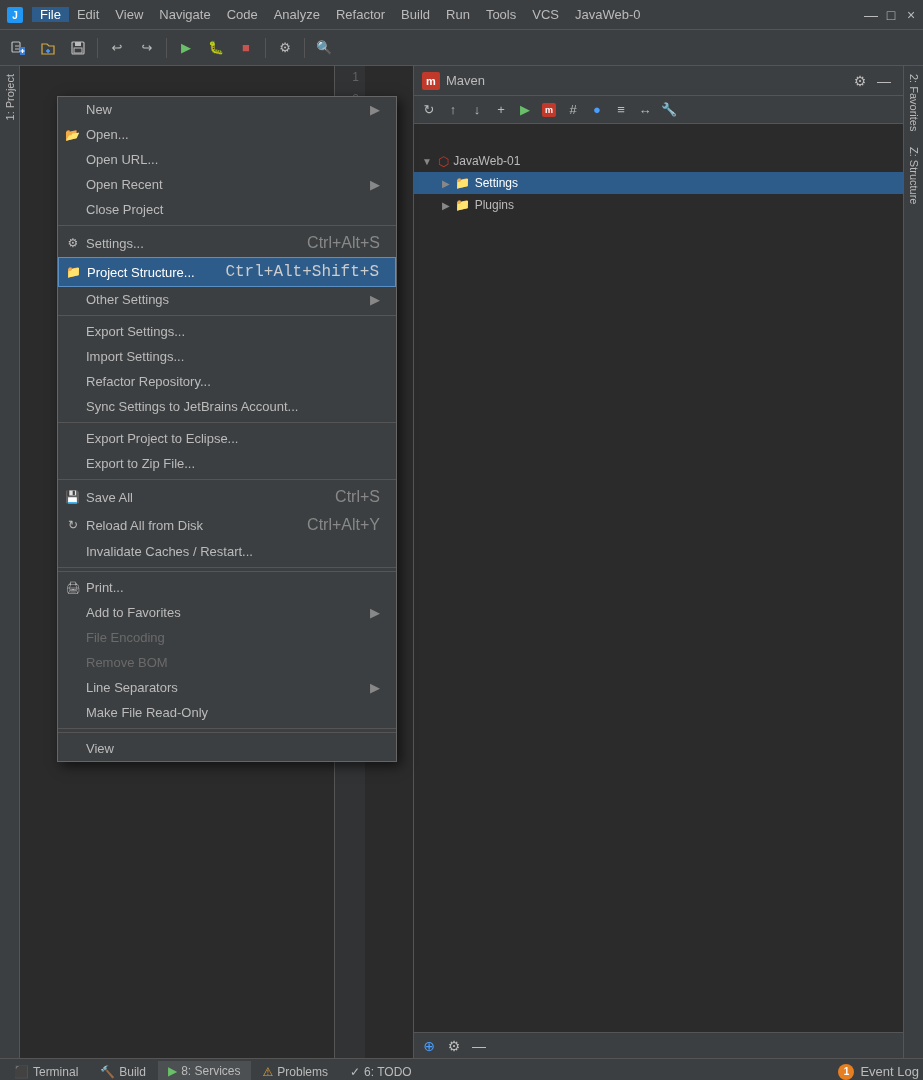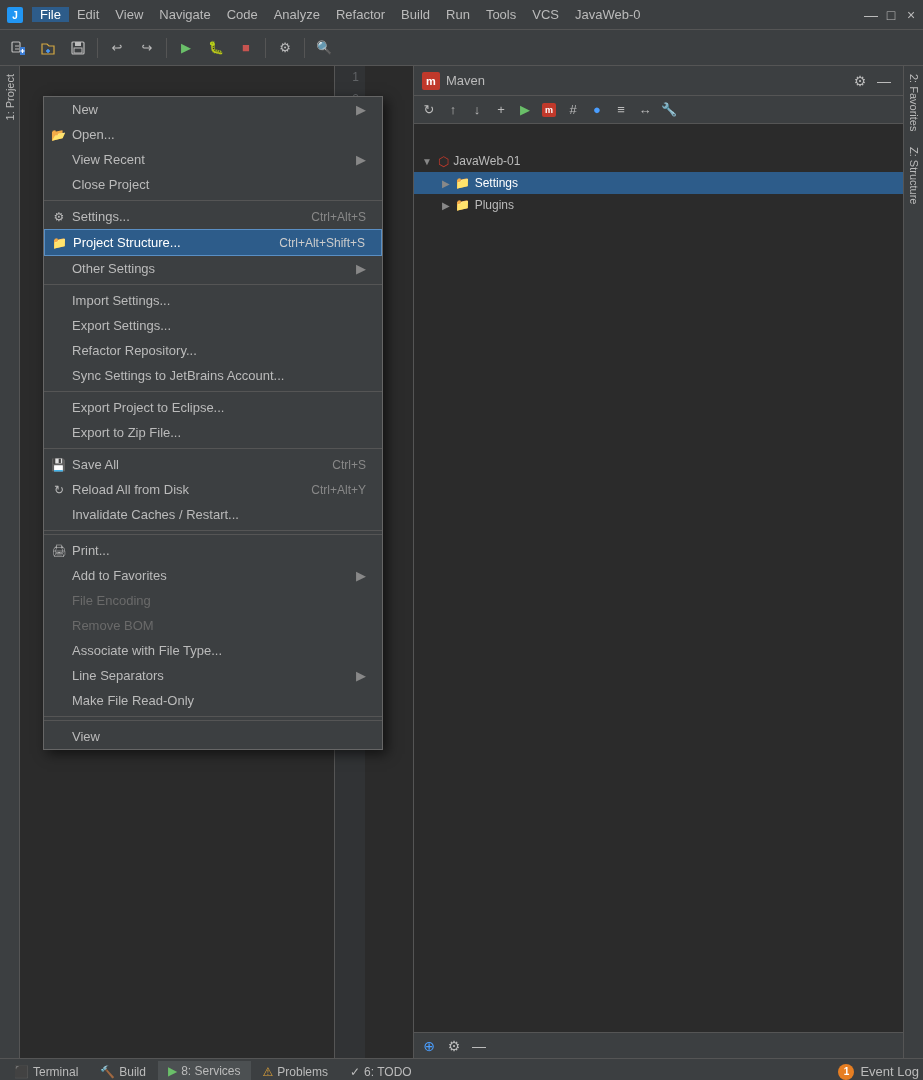--- a/index.html
+++ b/index.html
@@ -225,21 +225,21 @@
       font-size: 11px;
       color: #bbbbbb;
       cursor: pointer;
       white-space: nowrap;
     }
 
     
     .dropdown-overlay {
       position: absolute;
       top: 30px;
-      left: 43px;
+      left: 57px;
       z-index: 1000;
       display: flex;
       flex-direction: column;
     }
     .dropdown-menu {
       background: #3c3f41;
       border: 1px solid #666;
       min-width: 340px;
       box-shadow: 4px 4px 12px rgba(0,0,0,0.6);
     }
@@ -259,24 +259,25 @@
       border: 1px solid #5a8fc4;
     }
     .menu-section-item.disabled {
       color: #6a6a6a;
       cursor: default;
     }
     .menu-section-item .shortcut {
       margin-left: auto;
       padding-left: 30px;
       color: #888;
-      font-size: 12px;
+      font-size: 16px;
     }
     .menu-section-item.highlighted .shortcut {
       color: #ccc;
+      font-family: Liberation Mono, monospace;
     }
     .menu-section-item .arrow {
       margin-left: auto;
       color: #888;
     }
     .menu-item-icon {
       position: absolute;
       left: 6px;
       width: 18px;
       height: 18px;
@@ -509,23 +510,26 @@
       <div class="menu-section-item">
         <span>New</span>
         <span class="arrow">▶</span>
       </div>
 
       <div class="menu-section-item">
         <span class="menu-item-icon" style="color:#d4a843;">📂</span>
         <span>Open...</span>
       </div>
 
-
-      <div class="menu-section-item">
-        <span>View Recent</span>
+      <div class="menu-section-item">
+        <span>Open URL...</span>
+      </div>
+
+      <div class="menu-section-item">
+        <span>Open Recent</span>
         <span class="arrow">▶</span>
       </div>
 
       <div class="menu-section-item">
         <span>Close Project</span>
       </div>
       <div class="menu-separator"></div>
 
       <div class="menu-section-item">
         <span class="menu-item-icon">⚙</span>
@@ -539,25 +543,25 @@
         <span class="shortcut">Ctrl+Alt+Shift+S</span>
       </div>
 
       <div class="menu-section-item">
         <span>Other Settings</span>
         <span class="arrow">▶</span>
       </div>
       <div class="menu-separator"></div>
 
       <div class="menu-section-item">
+        <span>Export Settings...</span>
+      </div>
+
+      <div class="menu-section-item">
         <span>Import Settings...</span>
-      </div>
-
-      <div class="menu-section-item">
-        <span>Export Settings...</span>
       </div>
 
       <div class="menu-section-item">
         <span>Refactor Repository...</span>
       </div>
 
       <div class="menu-section-item">
         <span>Sync Settings to JetBrains Account...</span>
       </div>
       <div class="menu-separator"></div>
@@ -601,23 +605,20 @@
       </div>
 
       <div class="menu-section-item disabled">
         <span>File Encoding</span>
       </div>
 
       <div class="menu-section-item disabled">
         <span>Remove BOM</span>
       </div>
 
-      <div class="menu-section-item">
-        <span>Associate with File Type...</span>
-      </div>
 
       <div class="menu-section-item">
         <span>Line Separators</span>
         <span class="arrow">▶</span>
       </div>
 
       <div class="menu-section-item">
         <span>Make File Read-Only</span>
       </div>
       <div class="menu-separator"></div>

